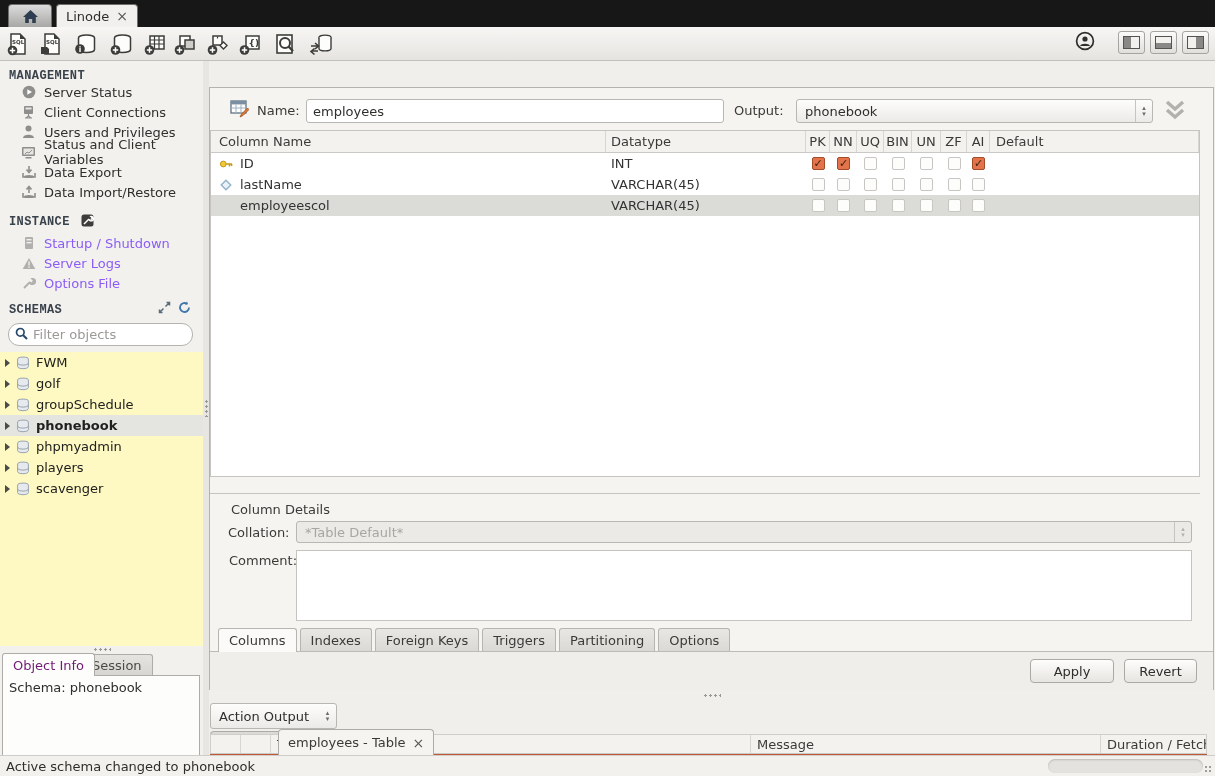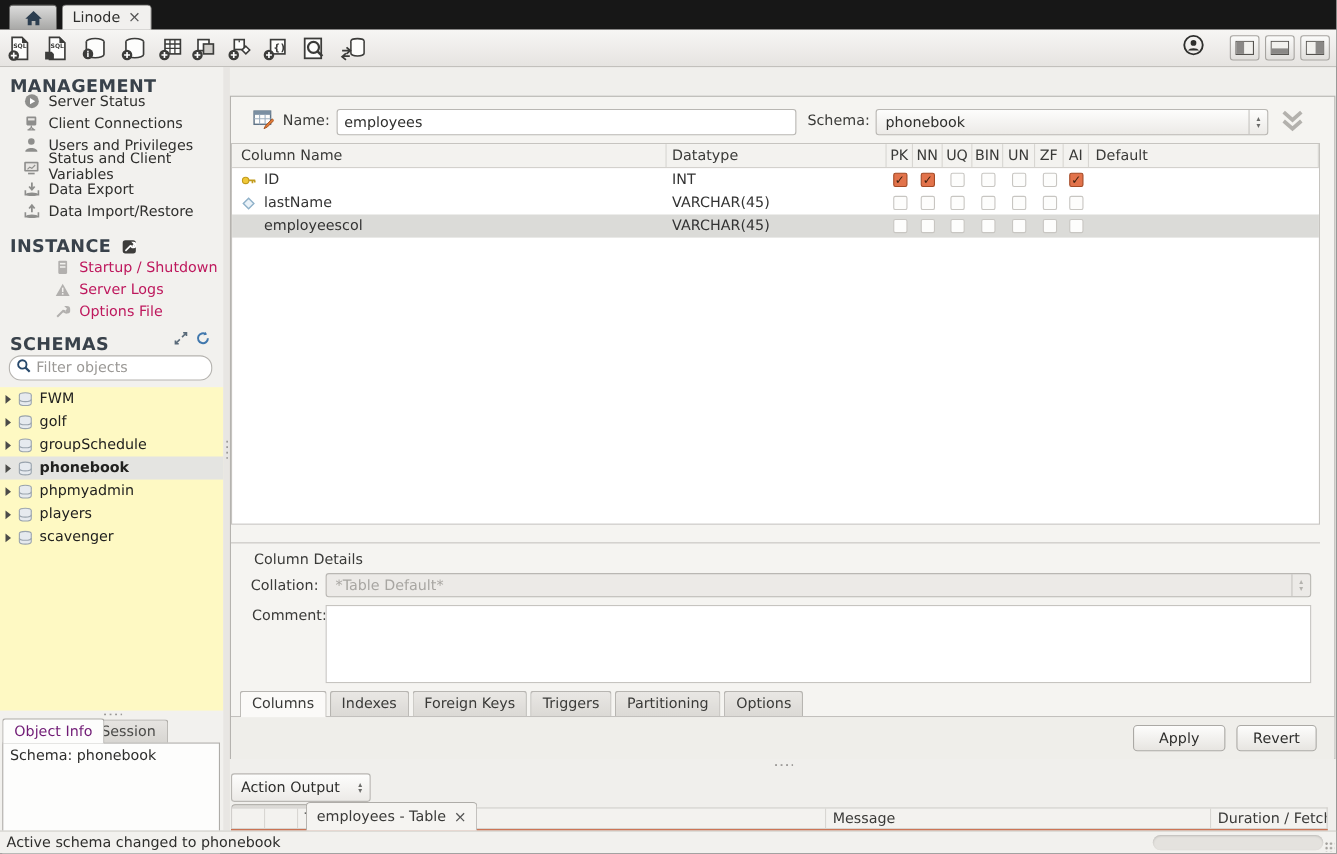--- a/index.html
+++ b/index.html
@@ -28,23 +28,23 @@
     background:linear-gradient(#f7f6f4,#e6e4e1); border-bottom:1px solid #c2c0bc;
   }
   .tbtn { position:absolute; top:4px; width:26px; height:26px; display:flex; align-items:center; justify-content:center; }
   .toolbar-right { position:absolute; right:6px; top:4px; display:flex; gap:5px; align-items:center; }
   .ptoggle {
     width:27px; height:23px; border:1px solid #a6a4a0; border-radius:3px;
     background:linear-gradient(#fbfbfa,#e1dfdc); display:flex; align-items:center; justify-content:center;
   }
   
   .sidebar { position:absolute; left:0; top:61px; width:203px; height:694px; background:#f2f1ee; }
-  .sec-title { position:absolute; left:9px; font-size:16px; font-weight:bold; letter-spacing:.4px; color:#39424b; }
+  .sec-title { position:absolute; left:9px; font-size:12px; font-weight:bold; letter-spacing:.4px; color:#39424b;font-family:Liberation Mono, monospace; }
   .side-item { position:absolute; left:0; width:203px; height:20px; display:flex; align-items:center; gap:8px; padding-left:21px; color:#2f2f2d; }
-  .side-item.disabled { color:#be185d;margin-left:28px; }
+  .side-item.disabled { color:#8b5cf6; }
   .side-item .si { width:15px; display:flex; justify-content:center; }
   .schemas-icons { position:absolute; top:240px; left:158px; display:flex; gap:7px; }
   .filterbox {
     position:absolute; top:262px; left:8px; width:185px; height:23px;
     background:#fff; border:1px solid #b5b3af; border-radius:11px;
     display:flex; align-items:center; padding:0 8px 0 6px; gap:5px;
   }
   .filterbox input { border:none; outline:none; width:100%; font:13px "DejaVu Sans","Liberation Sans",sans-serif; color:#be185d; background:transparent; }
   .filterbox input::placeholder { color:#9b9996; }
   .schema-list { position:absolute; top:291px; left:0; width:203px; height:294px; background:#fef9c3; }
@@ -459,21 +459,21 @@
       <span style="position:absolute;left:20px;top:11px">
         <svg width="19" height="19" viewBox="0 0 19 19">
             <rect x="1" y="2" width="15" height="12" fill="#fdfdfc" stroke="#5f7386" stroke-width="1.3"></rect>
             <rect x="1" y="2" width="15" height="3.4" fill="#7b8fa2"></rect>
             <path d="M1 9 h15 M6 5.4 v8.6 M11 5.4 v8.6" stroke="#9fb0c0" stroke-width="1"></path>
             <path d="M17.5 9 L11.5 15 l-1.5 3 3 -1.5 6 -6 Z" fill="#e07a38" stroke="#9e4f1c" stroke-width=".8"></path>
           </svg>
       </span>
       <span class="lbl" style="position:absolute;left:47px;top:15px">Name:</span>
       <input class="tinput" style="left: 96px; top: 11px; width: 418px;" value="employees">
-      <span class="lbl" style="position:absolute;left:524px;top:15px">Schema:</span>
+      <span class="lbl" style="position:absolute;left:524px;top:15px">Output:</span>
       <div class="dselect" style="left:586px;top:11px;width:357px">
         <span>phonebook</span>
         <span class="stepper"></span>
       </div>
       <span style="position:absolute;left:952px;top:10px">
         <svg width="26" height="24" viewBox="0 0 26 24">
             <path d="M5 4 L13 11 L21 4 M5 12 L13 19 L21 12" fill="none" stroke="#b3b1ad" stroke-width="3.4"></path>
           </svg>
       </span>
 

